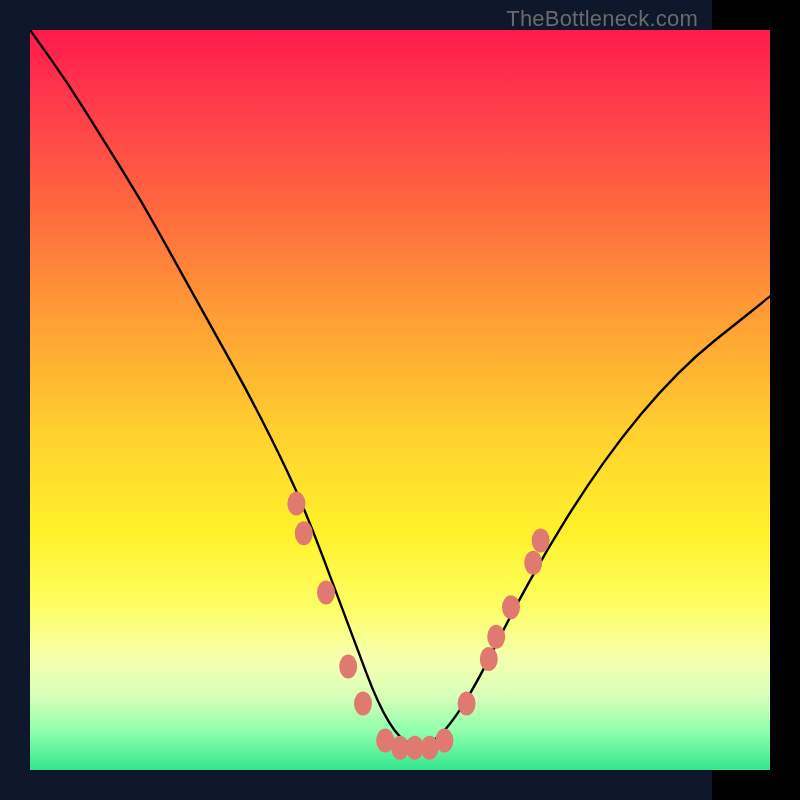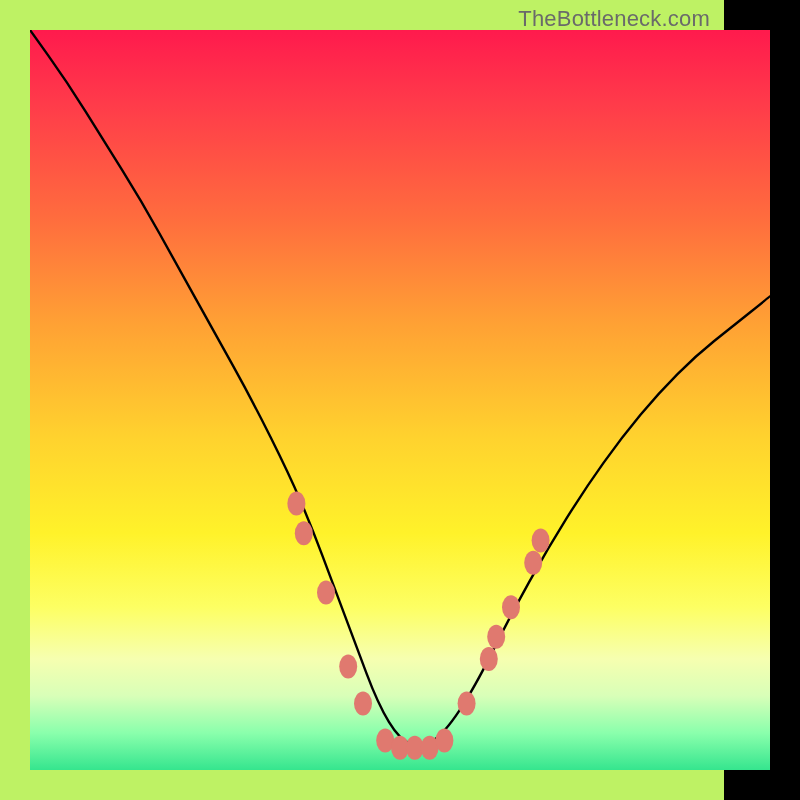--- a/index.html
+++ b/index.html
@@ -10,22 +10,21 @@
     overflow: hidden;
     background: #000;
     font-family: Arial, Helvetica, sans-serif;
   }
   .frame {
     position: absolute;
     left: 0;
     top: 0;
     width: 712px;
     height: 800px;
-    background: #bef264;
-    padding-left: 12px;
+    background: #0f172a;
   }
   .plot {
     position: absolute;
     left: 30px;
     top: 30px;
     width: 740px;
     height: 740px;
     background: linear-gradient(to bottom,
       #ff1a4d 0%,
       #ff3b4a 10%,

